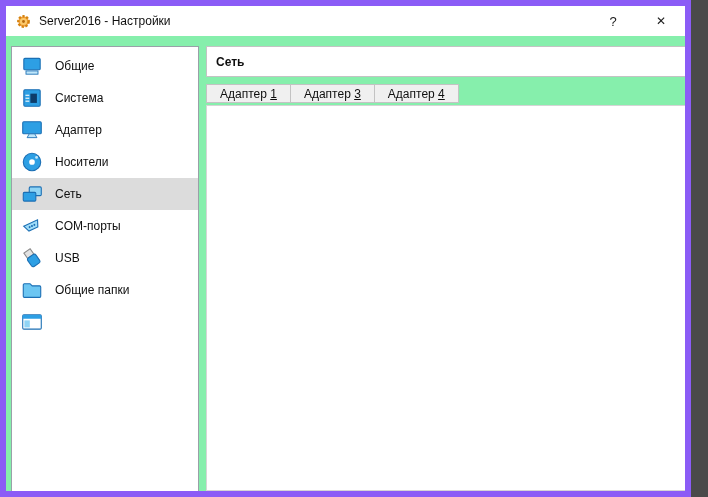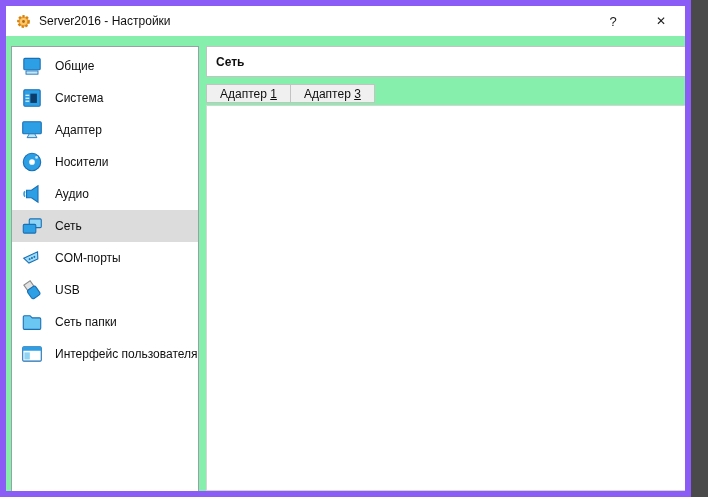--- a/index.html
+++ b/index.html
@@ -107,27 +107,20 @@
 
     <div class="side-item">
       <svg class="side-icon" viewBox="0 0 22 22">
         <circle cx="11" cy="11" r="8" fill="#2d9fe4" stroke="#1b6fb4"></circle>
         <circle cx="11" cy="11" r="2.6" fill="#ffffff"></circle>
         <circle cx="15.2" cy="6.8" r="1.3" fill="#bfe6fa"></circle>
       </svg>
       <span class="side-label">Носители</span>
     </div>
 
-    <div class="side-item">
-      <svg class="side-icon" viewBox="0 0 22 22">
-        <path d="M16.5 3.5 L10.5 7.5 L6 7.5 L6 14.5 L10.5 14.5 L16.5 18.5 Z" fill="#2d9fe4" stroke="#1b6fb4"></path>
-        <path d="M4.5 8.5 a4.5 4.5 0 0 0 0 5" fill="none" stroke="#2d9fe4" stroke-width="1.4"></path>
-      </svg>
-      <span class="side-label">Аудио</span>
-    </div>
 
     <div class="side-item selected">
       <svg class="side-icon" viewBox="0 0 22 22">
         <rect x="8.5" y="4.5" width="11" height="8" rx="1" fill="#8fd4f5" stroke="#1b6fb4"></rect>
         <rect x="3" y="9.5" width="11.5" height="8" rx="1" fill="#2d9fe4" stroke="#1b6fb4"></rect>
       </svg>
       <span class="side-label">Сеть</span>
     </div>
 
     <div class="side-item">
@@ -149,41 +142,41 @@
           <rect x="6.5" y="9" width="9" height="9.5" rx="2" fill="#2d9fe4" stroke="#1b6fb4"></rect>
         </g>
       </svg>
       <span class="side-label">USB</span>
     </div>
 
     <div class="side-item">
       <svg class="side-icon" viewBox="0 0 22 22">
         <path d="M3 6.2 a1 1 0 0 1 1 -1 h5.2 l2 2 h6.8 a1 1 0 0 1 1 1 v8.6 a1 1 0 0 1 -1 1 h-14 a1 1 0 0 1 -1 -1 z" fill="#6cc6f2" stroke="#1b6fb4"></path>
       </svg>
-      <span class="side-label">Сеть папки</span>
+      <span class="side-label">Общие папки</span>
     </div>
 
     <div class="side-item">
       <svg class="side-icon" viewBox="0 0 22 22">
         <rect x="2.5" y="4.5" width="17" height="13" rx="1" fill="#ffffff" stroke="#1b6fb4"></rect>
         <path d="M2.5 5.5 a1 1 0 0 1 1 -1 h15 a1 1 0 0 1 1 1 v2.5 h-17 z" fill="#2d9fe4"></path>
         <rect x="4" y="9.5" width="5" height="6.5" fill="#8fd4f5"></rect>
       </svg>
-      <span class="side-label">Интерфейс пользователя</span>
     </div>
 
   </div>
 
   <div class="header-box">
     <span>Сеть</span>
   </div>
 
   <div class="tabs">
     <div class="tab"><span>Адаптер </span><u>1</u></div>
     <div class="tab"><span>Адаптер </span><u>3</u></div>
+    <div class="tab"><span>Адаптер </span><u>4</u></div>
   </div>
 
   <div class="tab-panel"></div>
 
   <span class="chk" style="left:214px;top:112px;">
     <svg width="11" height="11" viewBox="0 0 11 11">
       <polyline points="1.5,5.5 4.2,8.4 9.5,2" fill="none" stroke="#1c1c1c" stroke-width="1.5"></polyline>
     </svg>
   </span>
   <span class="chk-label" style="left:233px;top:111px;"><span></span><u>В</u><span>ключить сетевой адаптер</span></span>

